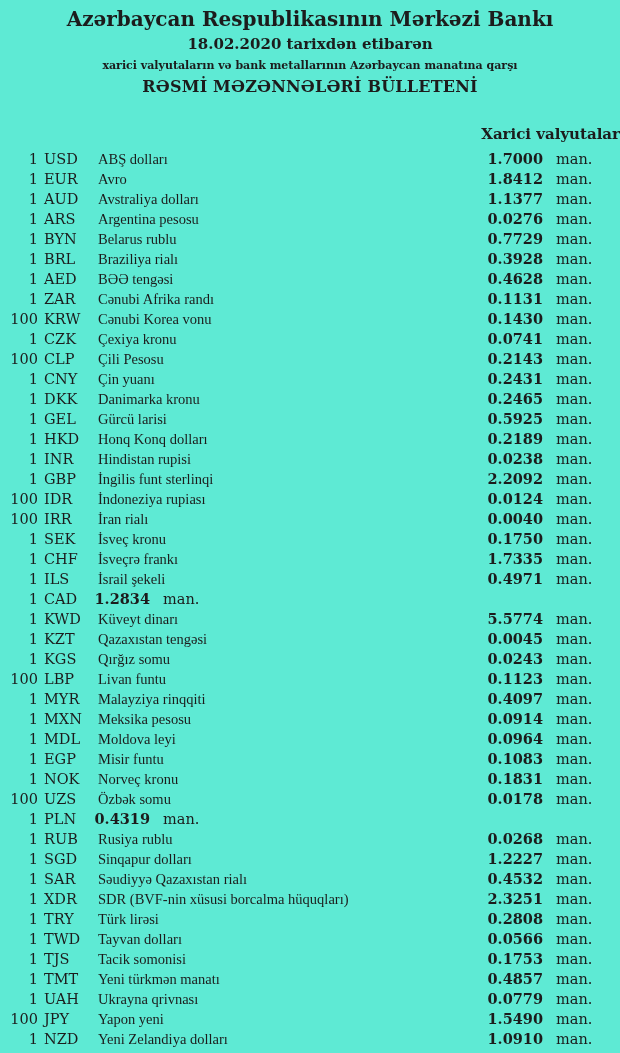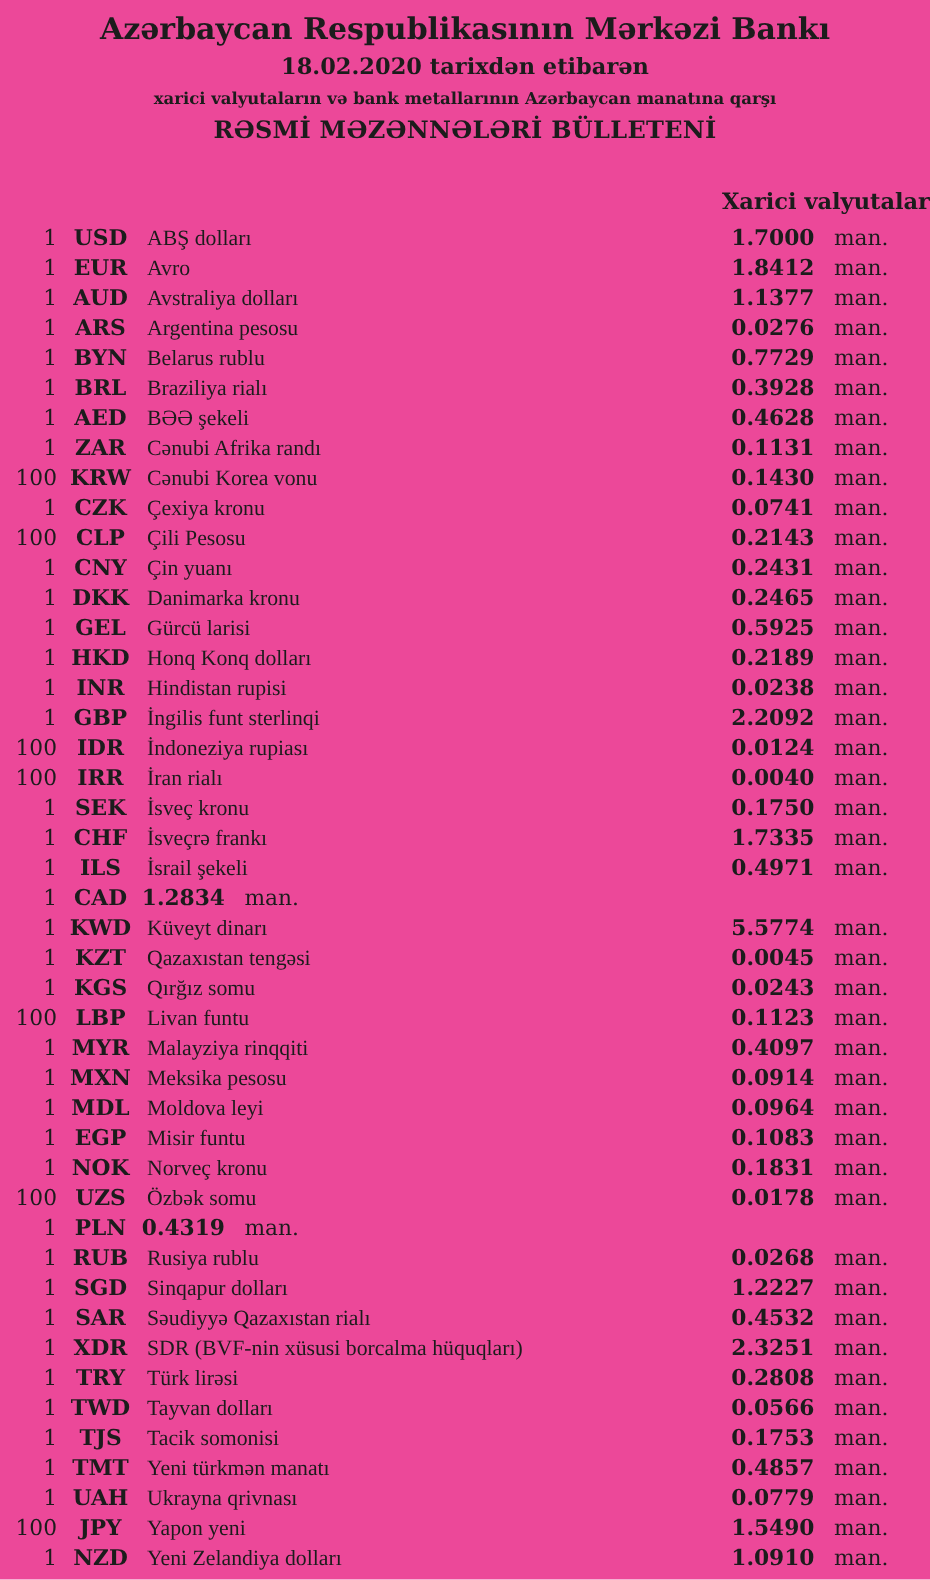--- a/index.html
+++ b/index.html
@@ -1,19 +1,19 @@
 <!DOCTYPE html>
 <html><head>
 <meta charset="utf-8">
 <style>
   html, body { margin:0; padding:0; background:#ffffff; }
   .page {
     position:relative;
     width:620px; height:1053px;
-    background:#ec4899;
+    background:#5eead4;
     color:#1c1c1c;
     font-family:"DejaVu Serif","Liberation Serif",serif;
     overflow:hidden;
     box-sizing:border-box;
   }
   .header { text-align:center; }
   .bank-title {
     padding-top:6px;
     font-size:20px; line-height:26px; font-weight:bold;
   }
@@ -38,21 +38,21 @@
   .rates-table { margin-top:5px; }
   .rate-row {
     display:flex;
     height:20px; line-height:20px;
     font-size:14.5px;
     padding-right:24px;
     box-sizing:border-box;
     white-space:nowrap;
   }
   .col-qty  { width:38px; text-align:right; flex:none; }
-  .col-code { width:46px; margin-left:6px; text-align:center; flex:none;font-weight:bold; }
+  .col-code { width:46px; margin-left:6px; flex:none; }
   .col-name { margin-left:8px; flex:1 1 auto; overflow:hidden; text-align:left;font-family:Liberation Serif, serif; }
   .col-rate { flex:none; min-width:60px; text-align:right; font-weight:bold; }
   .col-unit { width:40px; margin-left:13px; flex:none; text-align:left; }
 </style>
 </head>
 <body>
 
 <div class="page">
   <div class="header">
     <div class="bank-title">Azərbaycan Respublikasının Mərkəzi Bankı</div>
@@ -108,21 +108,21 @@
     <span class="col-qty">1</span>
     <span class="col-code">BRL</span>
     <span class="col-name">Braziliya rialı</span>
     <span class="col-rate">0.3928</span>
     <span class="col-unit">man.</span>
   </div>
 
   <div class="rate-row">
     <span class="col-qty">1</span>
     <span class="col-code">AED</span>
-    <span class="col-name">BƏƏ şekeli</span>
+    <span class="col-name">BƏƏ tengəsi</span>
     <span class="col-rate">0.4628</span>
     <span class="col-unit">man.</span>
   </div>
 
   <div class="rate-row">
     <span class="col-qty">1</span>
     <span class="col-code">ZAR</span>
     <span class="col-name">Cənubi Afrika randı</span>
     <span class="col-rate">0.1131</span>
     <span class="col-unit">man.</span>

